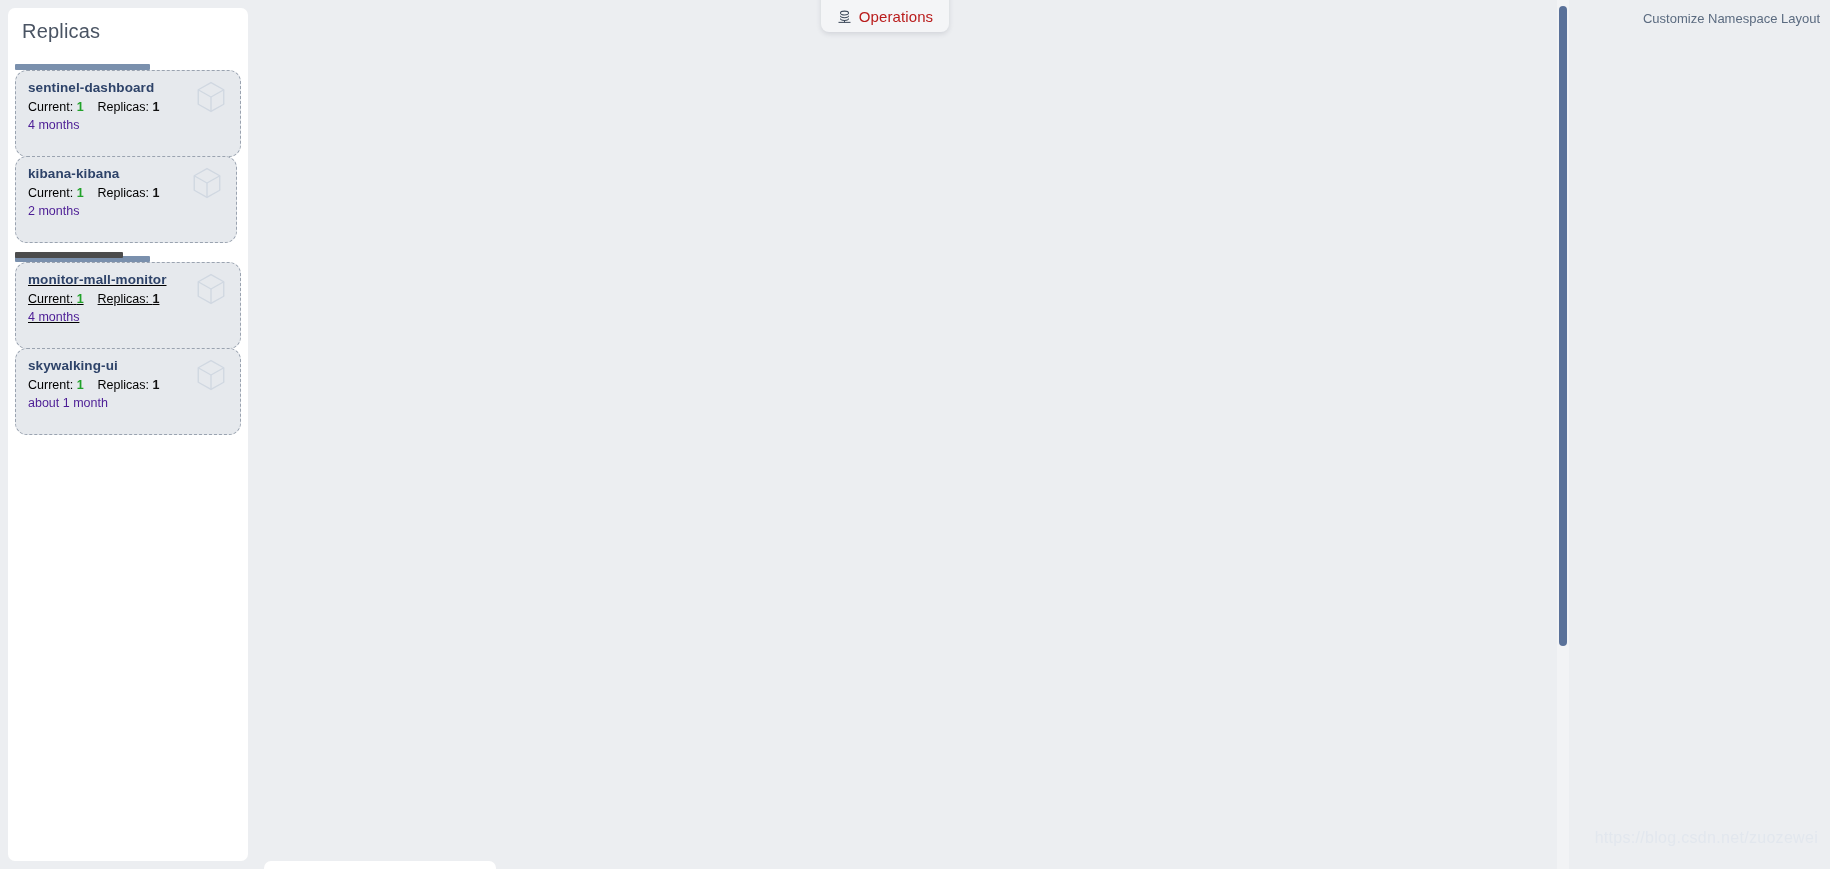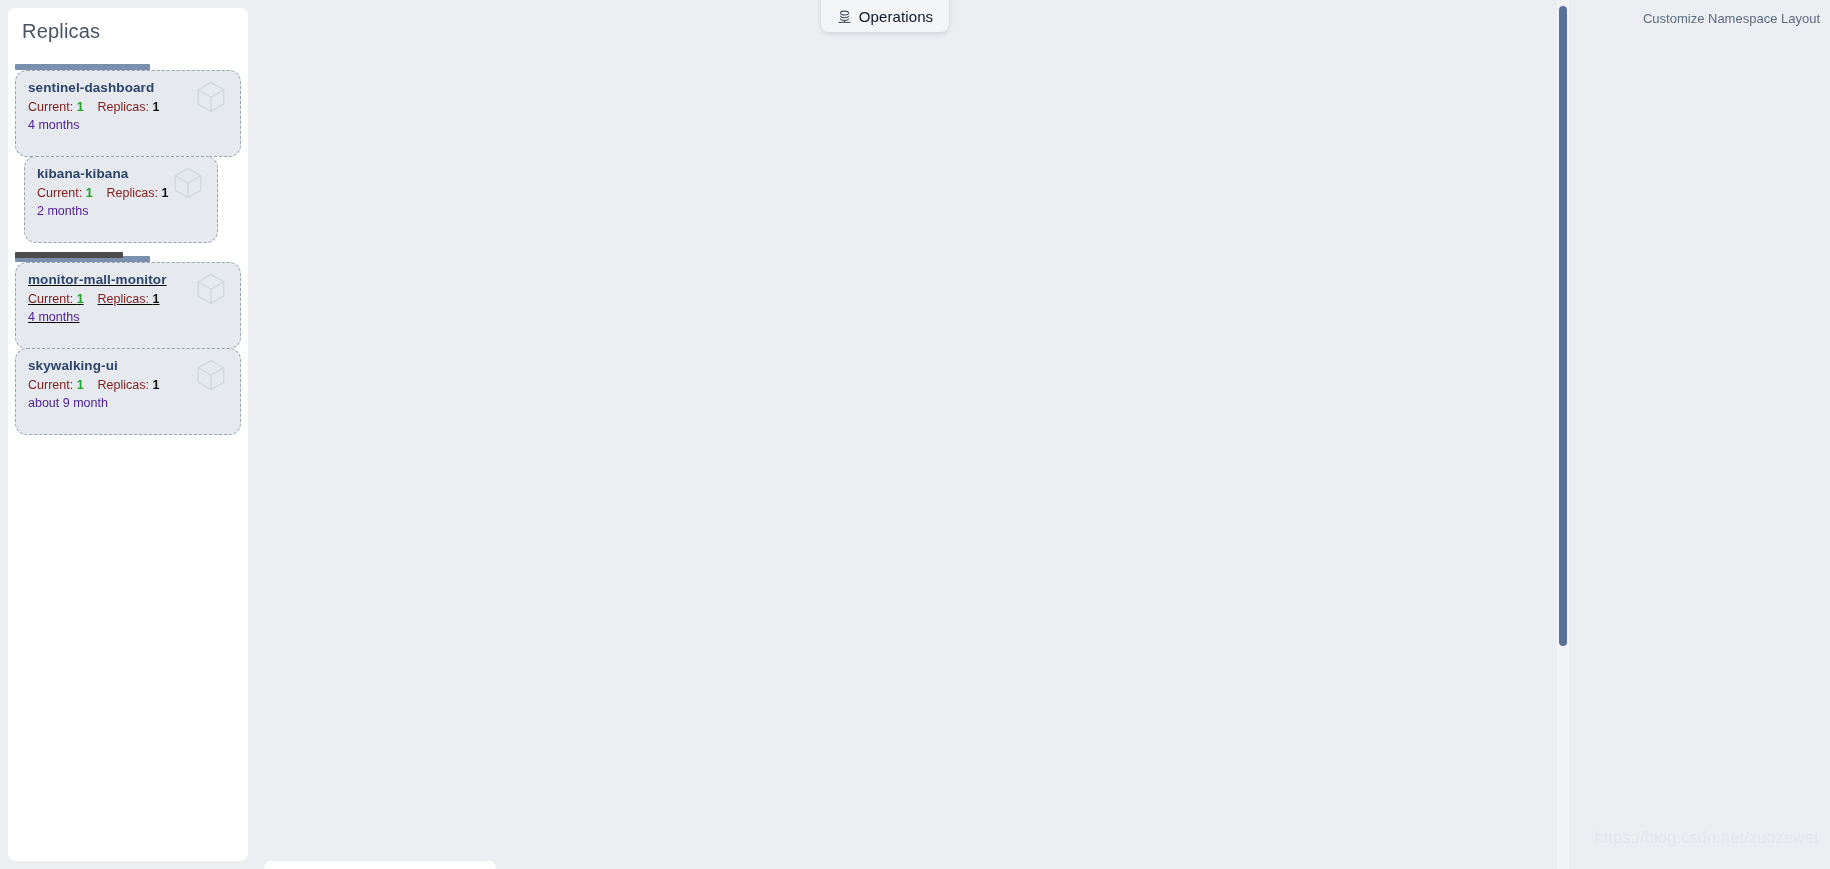--- a/index.html
+++ b/index.html
@@ -20,21 +20,21 @@
     background: #f4f5f7;
     border-radius: 0 0 8px 8px;
     box-shadow: 0 2px 5px rgba(60,70,90,.15);
     display: flex; align-items: flex-end;
     justify-content: center;
     padding-bottom: 7px;
     gap: 7px;
     z-index: 50;
   }
   .ops-pill .ops-label {
-    font-size: 15px; color: #0f172a; letter-spacing: .1px;
+    font-size: 15px; color: #b91c1c; letter-spacing: .1px;
   }
   .ops-icon { width: 15px; height: 15px; display:block; }
 
   
   .customize-link {
     position: absolute;
     right: 10px; top: 11px;
     font-size: 13px;
     color: #5b6b80;
     z-index: 40;
@@ -110,21 +110,21 @@
     letter-spacing: .1px;
     margin-bottom: 5px;
     white-space: nowrap;
   }
   .card-stats {
     font-size: 12.5px;
     color: #8d98a6;
     margin-bottom: 4px;
     white-space: nowrap;
   }
-  .card-stats .lbl { color: #7f1d1d; }
+  .card-stats .lbl { color: #000000; }
   .card-stats .v-cur { color: #21a22a; font-weight: bold; }
   .card-stats .v-rep { color: #111; font-weight: bold; }
   .card-stats .gap { display: inline-block; width: 14px; }
   .card-age {
     font-size: 12.5px;
     color: #4c1d95;
     white-space: nowrap;
   }
   .card-icon {
     position: absolute;
@@ -185,21 +185,21 @@
             <div class="card-stats"><span class="lbl">Current:</span> <span class="v-cur">1</span><span class="gap"></span><span class="lbl">Replicas:</span> <span class="v-rep">1</span></div>
             <div class="card-age">4 months</div>
             <div class="card-icon"><svg viewBox="0 0 40 40" fill="none" stroke="#c9d2dd" stroke-width="1.6" stroke-linejoin="round">
                 <path d="M20 3 L35 11.5 L35 28.5 L20 37 L5 28.5 L5 11.5 Z"></path>
                 <path d="M20 20 L20 37"></path>
                 <path d="M20 20 L5.4 11.8"></path>
                 <path d="M20 20 L34.6 11.8"></path>
               </svg></div>
           </div>
         </div>
-        <div class="card-wrap" style="position: absolute; left: 16px; top: 148px; width: 194px;">
+        <div class="card-wrap" style="position: absolute; left: 7px; top: 148px; width: 222px;">
           <div class="card" style="margin-top: 0px;">
             <div class="card-name">kibana-kibana</div>
             <div class="card-stats"><span class="lbl">Current:</span> <span class="v-cur">1</span><span class="gap"></span><span class="lbl">Replicas:</span> <span class="v-rep">1</span></div>
             <div class="card-age">2 months</div>
             <div class="card-icon"><svg viewBox="0 0 40 40" fill="none" stroke="#c9d2dd" stroke-width="1.6" stroke-linejoin="round">
                 <path d="M20 3 L35 11.5 L35 28.5 L20 37 L5 28.5 L5 11.5 Z"></path>
                 <path d="M20 20 L20 37"></path>
                 <path d="M20 20 L5.4 11.8"></path>
                 <path d="M20 20 L34.6 11.8"></path>
               </svg></div>
@@ -217,21 +217,21 @@
                 <path d="M20 20 L20 37"></path>
                 <path d="M20 20 L5.4 11.8"></path>
                 <path d="M20 20 L34.6 11.8"></path>
               </svg></div>
           </div>
         </div>
         <div class="card-wrap" style="position: absolute; left: 7px; top: 340px; width: 226px;">
           <div class="card" style="margin-top: 0px;">
             <div class="card-name">skywalking-ui</div>
             <div class="card-stats"><span class="lbl">Current:</span> <span class="v-cur">1</span><span class="gap"></span><span class="lbl">Replicas:</span> <span class="v-rep">1</span></div>
-            <div class="card-age">about 9 month</div>
+            <div class="card-age">about 1 month</div>
             <div class="card-icon"><svg viewBox="0 0 40 40" fill="none" stroke="#c9d2dd" stroke-width="1.6" stroke-linejoin="round">
                 <path d="M20 3 L35 11.5 L35 28.5 L20 37 L5 28.5 L5 11.5 Z"></path>
                 <path d="M20 20 L20 37"></path>
                 <path d="M20 20 L5.4 11.8"></path>
                 <path d="M20 20 L34.6 11.8"></path>
               </svg></div>
           </div>
         </div>
       </div>
       <div class="panel col" style="left: 264px; top: 8px; width: 232px; height: 222px;">

